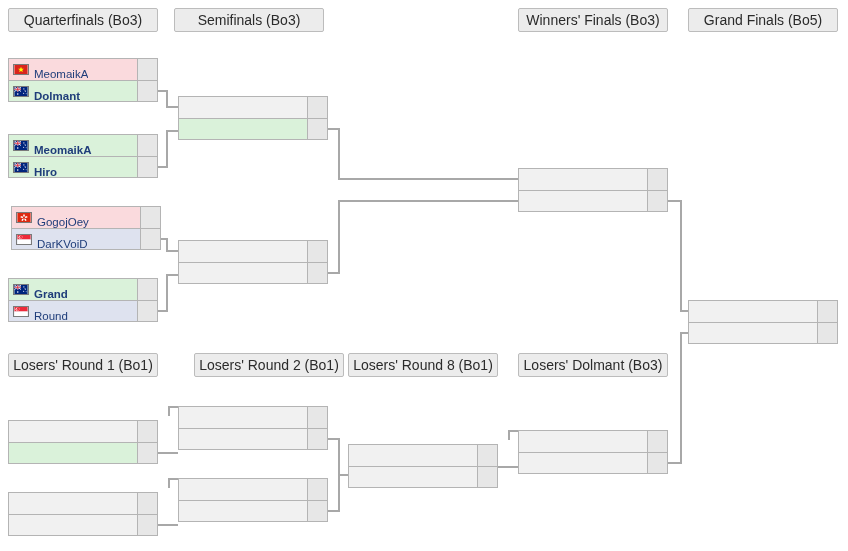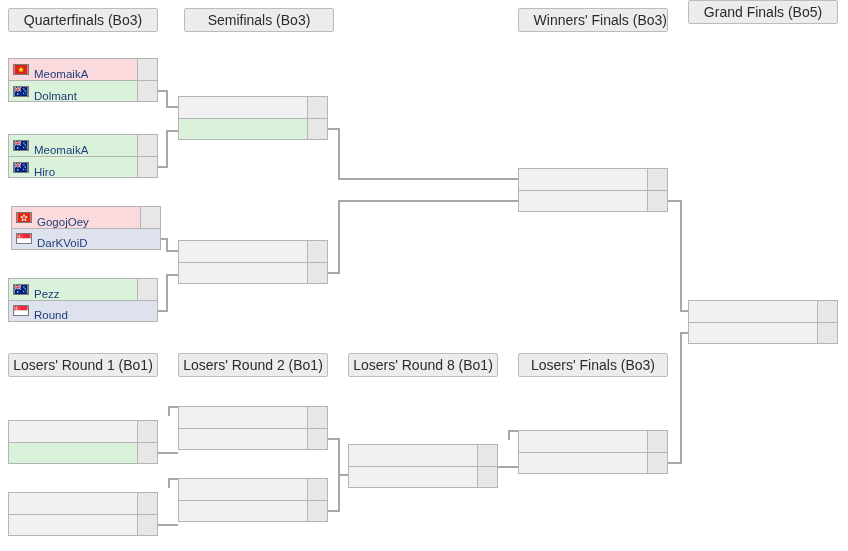--- a/index.html
+++ b/index.html
@@ -43,23 +43,23 @@
   .match .row {
     position: relative;
     height: 21px;
     display: flex;
     align-items: stretch;
     background: #f1f1f1;
   }
   .match .row + .row {
     border-top: 1px solid #b4b4b4;
   }
-  .match .row.win  { background: #daf2da; }
+  .match .row.win  { background: #daf2da; font-weight: bold; }
   .match .row.loss { background: #fadadd; }
-  .match .row.neutral-blue { background: #dee2ef; align-items: flex-end; }
+  .match .row.neutral-blue { background: #dee2ef; }
 
   .opponent {
     flex: 1 1 auto;
     display: flex;
     align-items: center;
     padding-left: 4px;
     min-width: 0;
     overflow: hidden;
   }
   .score {
@@ -102,27 +102,27 @@
   }
   .line.h { height: 2px; }
   .line.v { width: 2px; }
 </style>
 </head>
 <body>
 
 <div id="bracket">
   <div id="headers-layer">
       <div class="round-header" style="left: 8px; top: 8px;">Quarterfinals (Bo3)</div>
-      <div class="round-header" style="left: 184px; top: 8px;">Semifinals (Bo3)</div>
-      <div class="round-header" style="left: 518px; top: 8px; text-align: right;">Winners' Finals (Bo3)</div>
-      <div class="round-header" style="left: 688px; top: 0;">Grand Finals (Bo5)</div>
+      <div class="round-header" style="left: 174px; top: 8px;">Semifinals (Bo3)</div>
+      <div class="round-header" style="left: 518px; top: 8px;">Winners' Finals (Bo3)</div>
+      <div class="round-header" style="left: 688px; top: 8px;">Grand Finals (Bo5)</div>
       <div class="round-header" style="left: 8px; top: 353px;">Losers' Round 1 (Bo1)</div>
-      <div class="round-header" style="left: 178px; top: 353px;">Losers' Round 2 (Bo1)</div>
+      <div class="round-header" style="left: 194px; top: 353px;">Losers' Round 2 (Bo1)</div>
       <div class="round-header" style="left: 348px; top: 353px;">Losers' Round 8 (Bo1)</div>
-      <div class="round-header" style="left: 518px; top: 353px;">Losers' Finals (Bo3)</div>
+      <div class="round-header" style="left: 518px; top: 353px;">Losers' Dolmant (Bo3)</div>
     </div>
   <div id="lines-layer">
       <div class="line h" style="left: 158px; top: 90px; width: 10px; height: 2px;"></div>
       <div class="line v" style="left: 166px; top: 90px; width: 2px; height: 18px;"></div>
       <div class="line h" style="left: 166px; top: 106px; width: 12px; height: 2px;"></div>
       <div class="line h" style="left: 158px; top: 166px; width: 10px; height: 2px;"></div>
       <div class="line v" style="left: 166px; top: 130px; width: 2px; height: 38px;"></div>
       <div class="line h" style="left: 166px; top: 130px; width: 12px; height: 2px;"></div>
       <div class="line h" style="left: 158px; top: 238px; width: 10px; height: 2px;"></div>
       <div class="line v" style="left: 166px; top: 238px; width: 2px; height: 14px;"></div>
@@ -297,21 +297,21 @@
                   <path d="M4 0 L4 5.5 M0 2.75 L8 2.75" stroke="#cf142b" stroke-width="1" fill="none"></path>
                   <circle cx="4" cy="8.6" r="1"></circle>
                   <circle cx="11.5" cy="2.3" r="0.7"></circle>
                   <circle cx="13.3" cy="5" r="0.75"></circle>
                   <circle cx="11.2" cy="7.6" r="0.7"></circle>
                   <circle cx="14.3" cy="8.2" r="0.55"></circle>
                   <circle cx="12.6" cy="4" r="0.4"></circle>
                 </g>
               </svg>
             </span>
-            <span class="pname">Pezz</span>
+            <span class="pname">Grand</span>
           </div>
           <div class="score"></div>
         </div>
         <div class="row neutral-blue">
           <div class="opponent">
             <span class="flag">
               <svg viewBox="0 0 16 11">
                 <rect width="16" height="5.5" fill="#ed2939"></rect>
                 <rect y="5.5" width="16" height="5.5" fill="#ffffff"></rect>
                 <circle cx="3.4" cy="2.7" r="2" fill="#ffffff"></circle>

